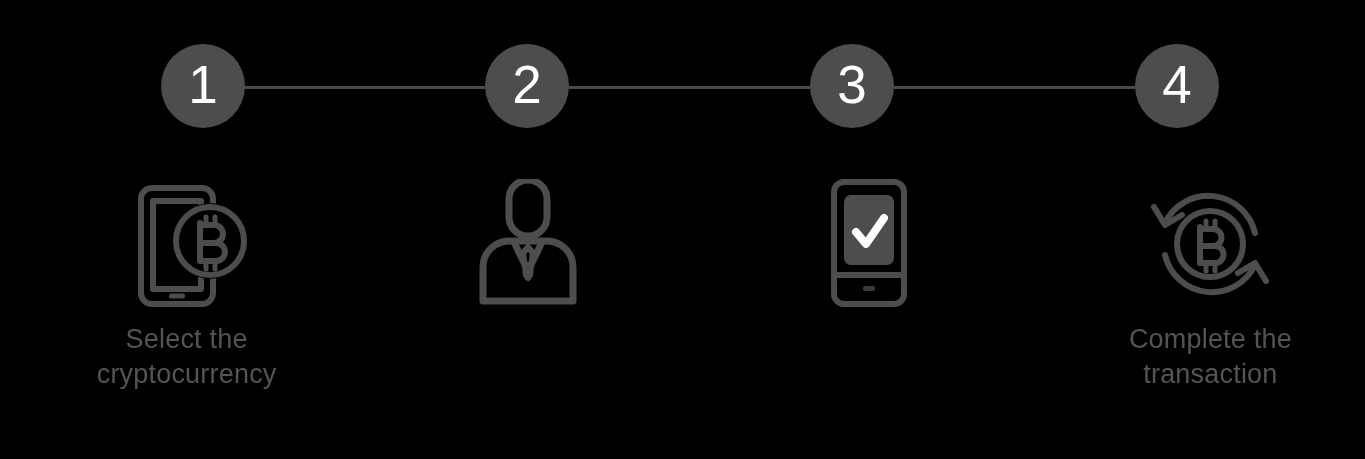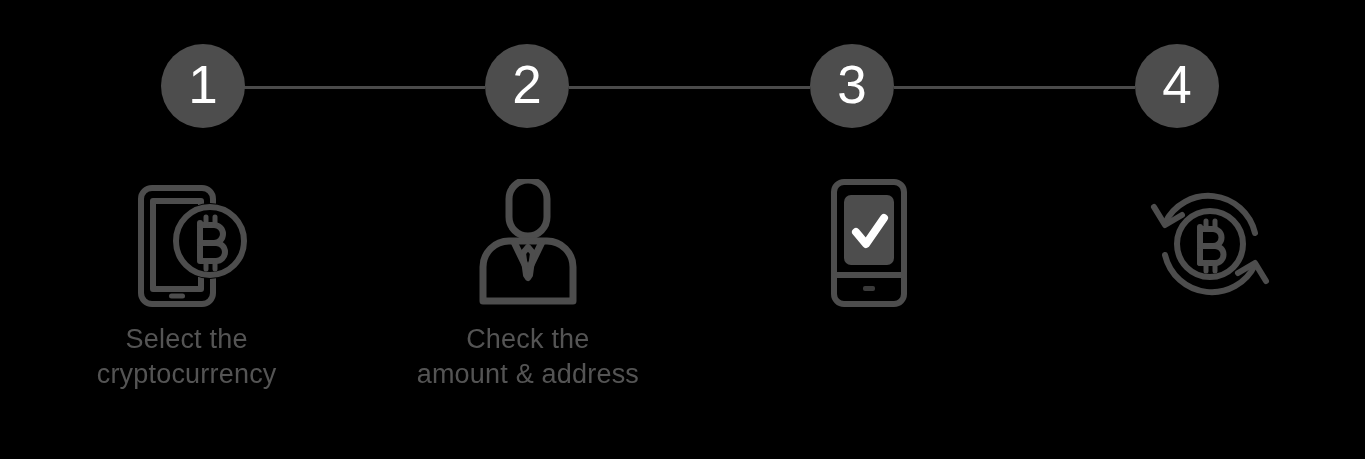--- a/index.html
+++ b/index.html
@@ -156,22 +156,20 @@
 
           <path d="M36 20 a19 19 0 0 1 38 0 v18 a19 19 0 0 1 -38 0 Z"></path>
 
           <path d="M10 122 V88 a26 26 0 0 1 26 -26 h38 a26 26 0 0 1 26 26 v34 Z"></path>
 
           <path d="M41 63 L55 92 L69 63" stroke-width="7"></path>
 
           <path d="M50 74 L55 68 L60 74 L57 96 L55 99 L53 96 Z" stroke-width="6"></path>
         </svg>
       </div>
-      <div class="caption">Check the
-amount &amp; address</div>
     </div>
 
     <div class="col">
       <div class="icon-wrap">
         <svg width="104" height="130" viewBox="0 0 104 130" fill="none" stroke="#4d4d4d" stroke-width="6" stroke-linecap="round" stroke-linejoin="round">
 
           <rect x="17" y="4" width="70" height="122" rx="10" ry="10"></rect>
 
           <path d="M17 97 H87"></path>
 
@@ -197,16 +195,18 @@
 
           <path d="M51 48 V84" stroke-width="6"></path>
           <path d="M51 50 H64 a8.5 8.5 0 0 1 0 17 H51" stroke-width="6"></path>
           <path d="M51 67 H66 a8.5 8.5 0 0 1 0 17 H51" stroke-width="6"></path>
           <path d="M57 42 V50" stroke-width="5"></path>
           <path d="M66 42 V50" stroke-width="5"></path>
           <path d="M57 84 V92" stroke-width="5"></path>
           <path d="M66 84 V92" stroke-width="5"></path>
         </svg>
       </div>
+      <div class="caption">Complete the
+transaction</div>
     </div>
 
   </div>
 </div>
 
 </body></html>

